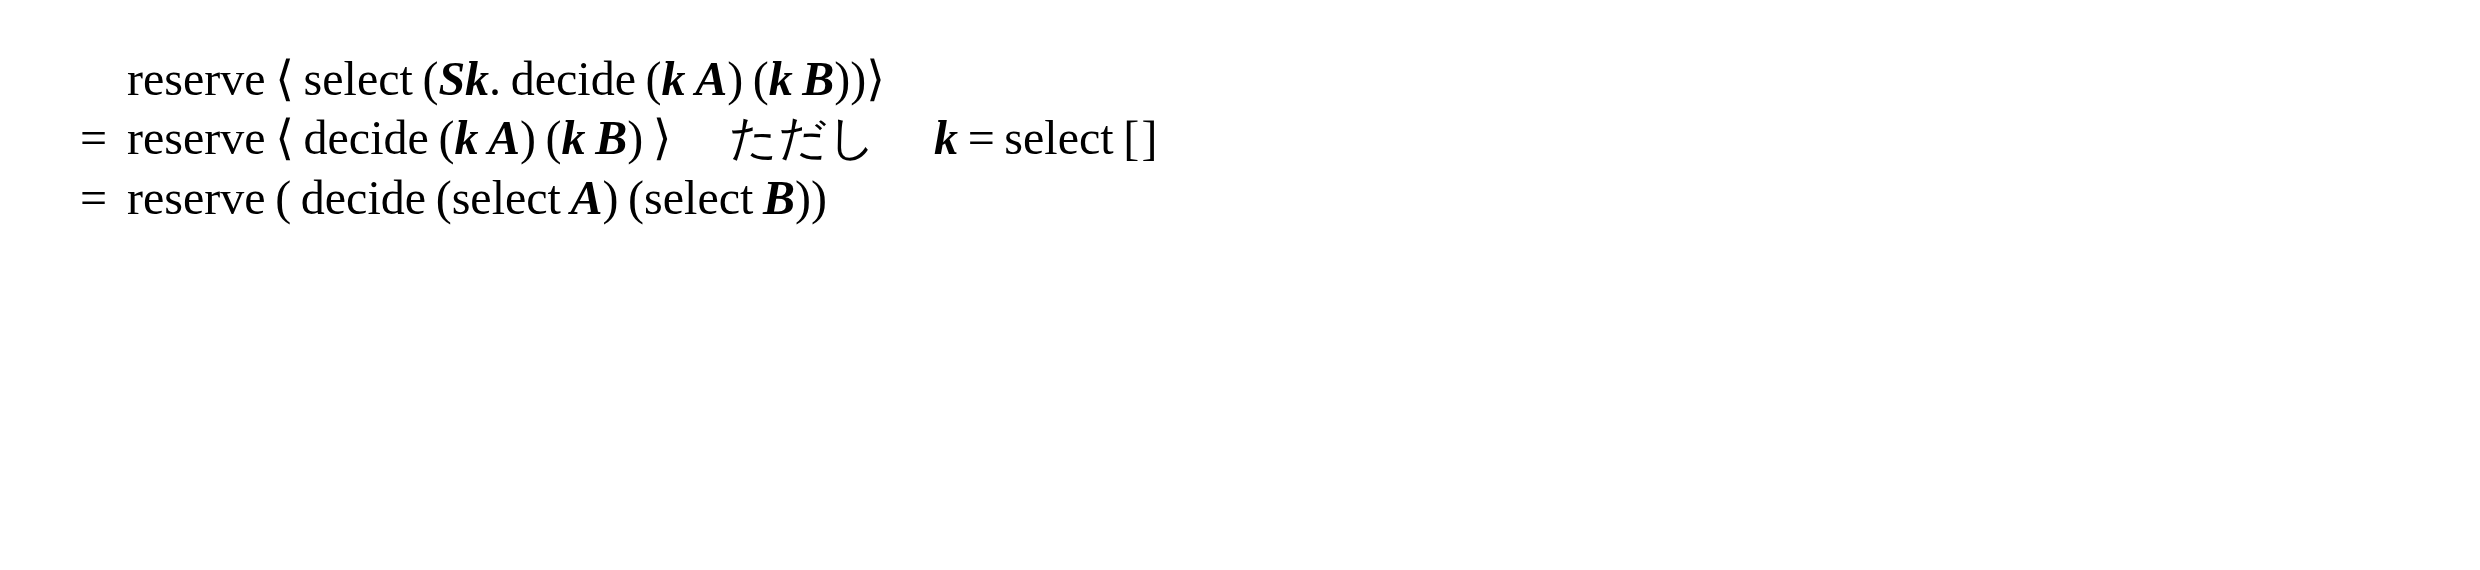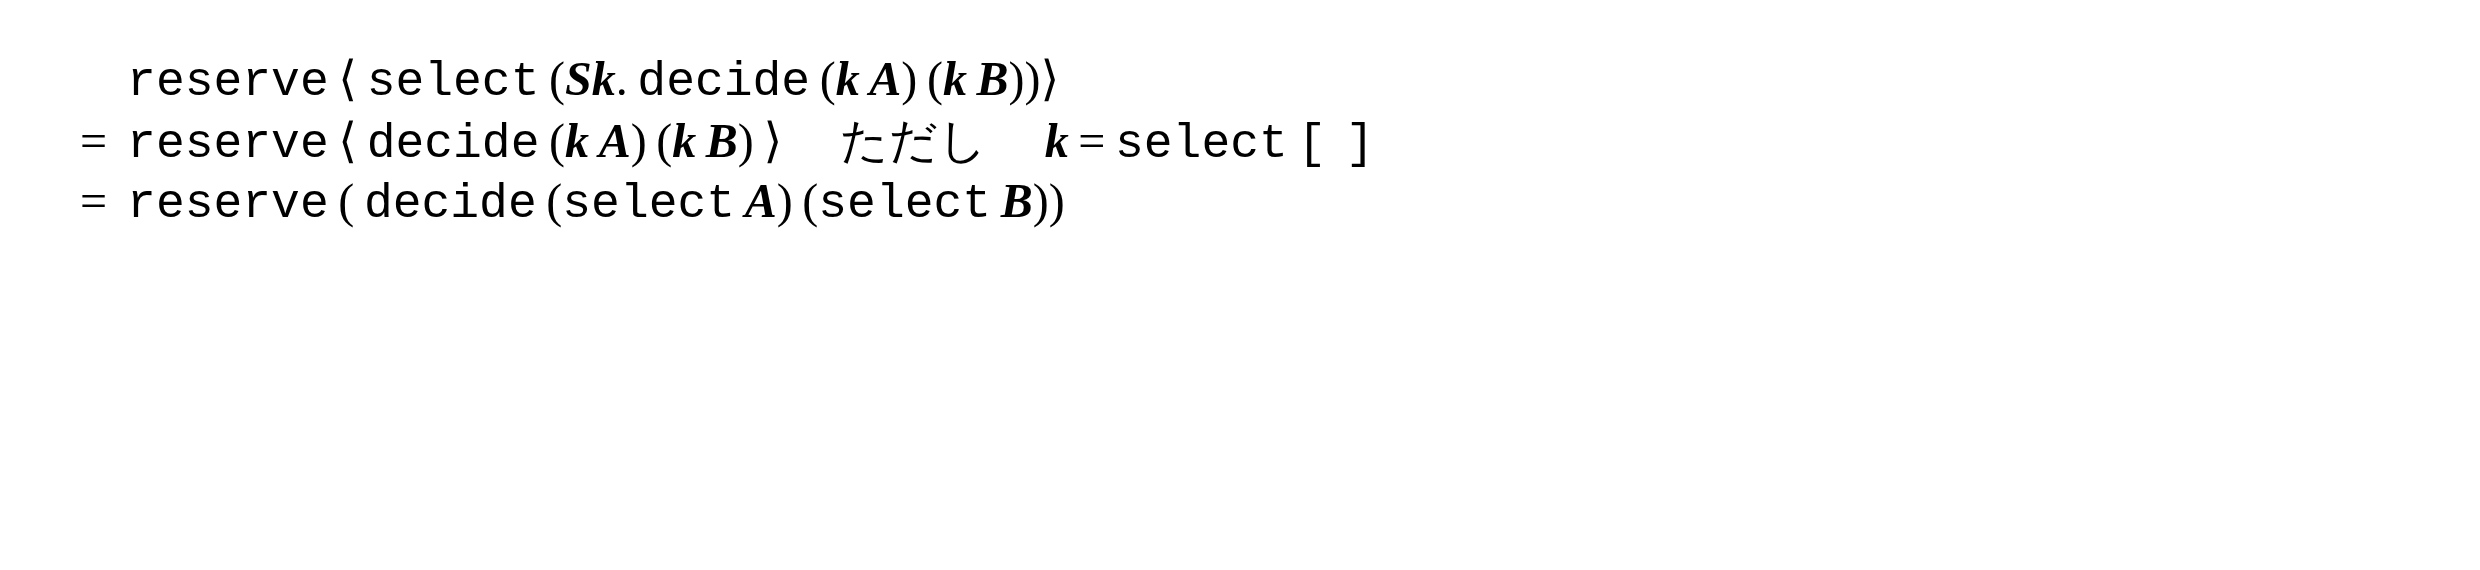--- a/index.html
+++ b/index.html
@@ -30,21 +30,21 @@
       vertical-align: baseline;
       white-space: nowrap;
     }
     .cell-body {
       display: table-cell;
       text-align: left;
       vertical-align: baseline;
       white-space: nowrap;
     }
     .rm {
-      font-family: Liberation Mono, monospace;
+      font-family: Liberation Serif, serif;
       font-style: normal;
       margin-top: 28px;
     }
     .bit {
       font-style: italic;
       font-weight: bold;
       font-family: "Georgia", "Times New Roman", serif;
     }
     .cal {
       font-family: "Brush Script MT", "Lucida Calligraphy", cursive;

